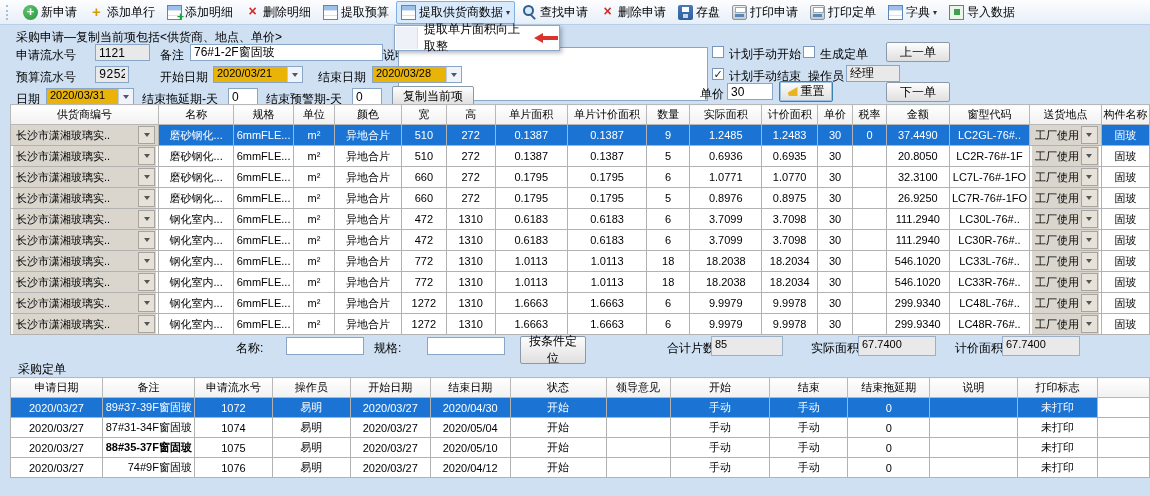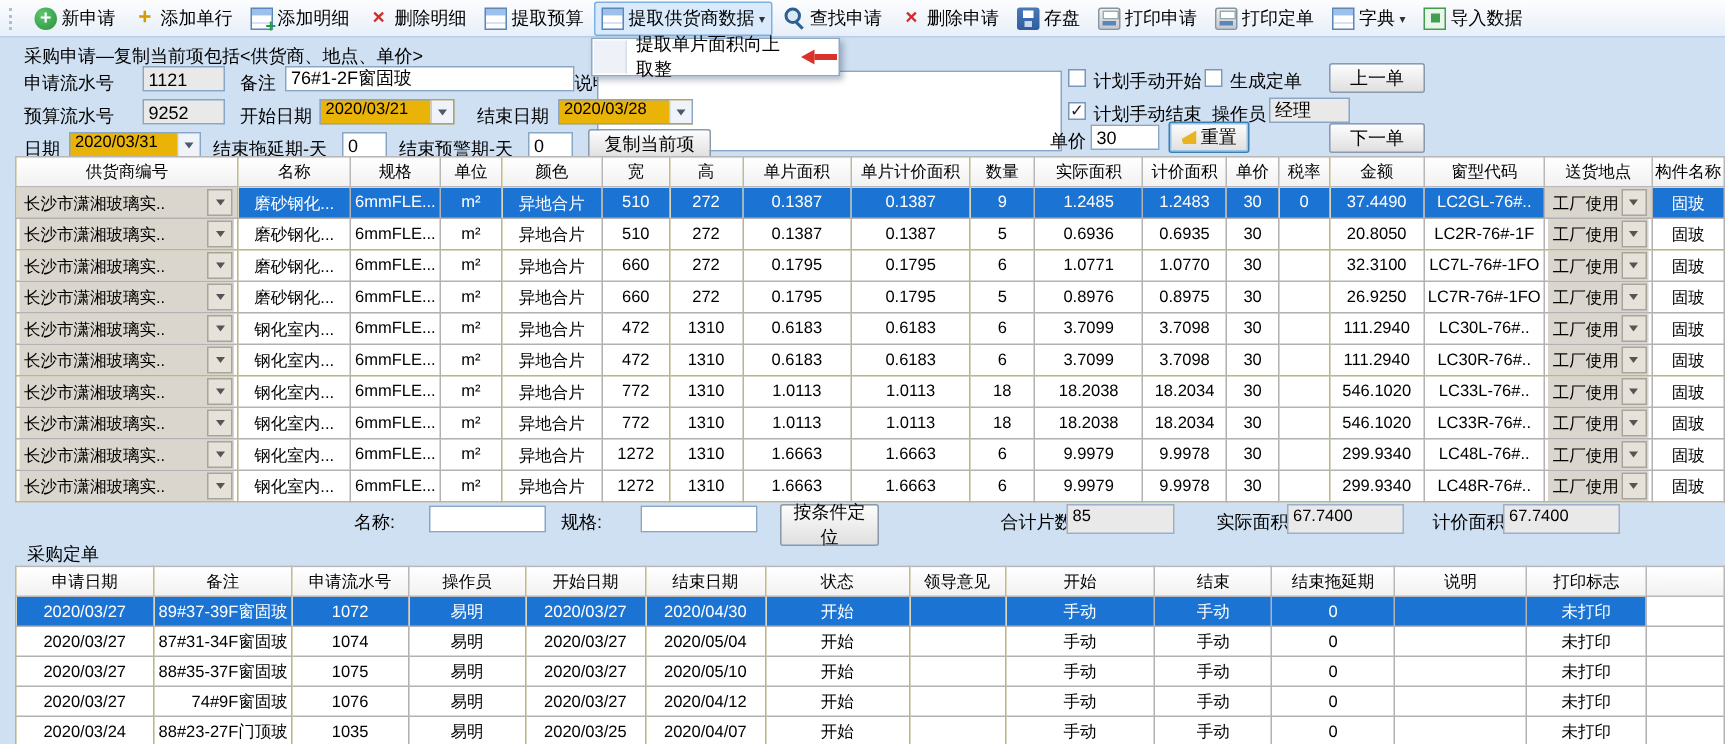--- a/index.html
+++ b/index.html
@@ -166,21 +166,21 @@
   <span class="lb" style="left:16px;top:29px">采购申请—复制当前项包括&lt;供货商、地点、单价&gt;</span>
 
   <span class="lb" style="left:16px;top:47px">申请流水号</span>
   <input class="inp gray" style="left: 95px; top: 44px; width: 55px;" readonly="" value="1121">
   <span class="lb" style="left:160px;top:47px">备注</span>
   <input class="inp" style="left: 190px; top: 44px; width: 193px;" value="76#1-2F窗固玻">
   <span class="lb" style="left:383px;top:47px">说明</span>
   <div class="note-area"></div>
 
   <span class="lb" style="left:16px;top:69px">预算流水号</span>
-  <input class="inp gray" style="left: 95px; top: 66px; width: 55px;" readonly="" value="9252">
+  <input class="inp gray" style="left: 95px; top: 66px; width: 34px; font-family: Liberation Mono, monospace;" readonly="" value="9252">
   <span class="lb" style="left:160px;top:69px">开始日期</span>
   <div class="dd" style="left:213px;top:66px;width:90px">
     <span class="dtext">2020/03/21</span>
     <span class="dca"></span>
   </div>
   <span class="lb" style="left:318px;top:69px">结束日期</span>
   <div class="dd" style="left:372px;top:66px;width:90px;z-index:1">
     <span class="dtext">2020/03/28</span>
     <span class="dca"></span>
   </div>
@@ -641,57 +641,41 @@
         <td class="plain" style="text-align: center;"></td>
         <td class="plain" style="text-align: center;">手动</td>
         <td class="plain" style="text-align: center;">手动</td>
         <td class="plain" style="text-align: center;">0</td>
         <td class="plain" style="text-align: center;"></td>
         <td class="plain" style="text-align: center;">未打印</td>
         <td class="filler"></td>
       </tr>
       <tr>
         <td class="plain" style="text-align: center;">2020/03/27</td>
-        <td class="plain" style="text-align: right;">88#35-37F窗固玻</td>
+        <td class="plain" style="text-align: right; font-weight: bold;">88#35-37F窗固玻</td>
         <td class="plain" style="text-align: center;">1075</td>
         <td class="plain" style="text-align: center;">易明</td>
         <td class="plain" style="text-align: center;">2020/03/27</td>
         <td class="plain" style="text-align: center;">2020/05/10</td>
         <td class="plain" style="text-align: center;">开始</td>
         <td class="plain" style="text-align: center;"></td>
         <td class="plain" style="text-align: center;">手动</td>
         <td class="plain" style="text-align: center;">手动</td>
         <td class="plain" style="text-align: center;">0</td>
         <td class="plain" style="text-align: center;"></td>
         <td class="plain" style="text-align: center;">未打印</td>
         <td class="filler"></td>
       </tr>
       <tr>
         <td class="plain" style="text-align: center;">2020/03/27</td>
         <td class="plain" style="text-align: right;">74#9F窗固玻</td>
         <td class="plain" style="text-align: center;">1076</td>
         <td class="plain" style="text-align: center;">易明</td>
         <td class="plain" style="text-align: center;">2020/03/27</td>
         <td class="plain" style="text-align: center;">2020/04/12</td>
-        <td class="plain" style="text-align: center;">开始</td>
-        <td class="plain" style="text-align: center;"></td>
-        <td class="plain" style="text-align: center;">手动</td>
-        <td class="plain" style="text-align: center;">手动</td>
-        <td class="plain" style="text-align: center;">0</td>
-        <td class="plain" style="text-align: center;"></td>
-        <td class="plain" style="text-align: center;">未打印</td>
-        <td class="filler"></td>
-      </tr>
-      <tr>
-        <td class="plain" style="text-align: center;">2020/03/24</td>
-        <td class="plain" style="text-align: right;">88#23-27F门顶玻</td>
-        <td class="plain" style="text-align: center;">1035</td>
-        <td class="plain" style="text-align: center;">易明</td>
-        <td class="plain" style="text-align: center;">2020/03/25</td>
-        <td class="plain" style="text-align: center;">2020/04/07</td>
         <td class="plain" style="text-align: center;">开始</td>
         <td class="plain" style="text-align: center;"></td>
         <td class="plain" style="text-align: center;">手动</td>
         <td class="plain" style="text-align: center;">手动</td>
         <td class="plain" style="text-align: center;">0</td>
         <td class="plain" style="text-align: center;"></td>
         <td class="plain" style="text-align: center;">未打印</td>
         <td class="filler"></td>
       </tr>
     </tbody>

